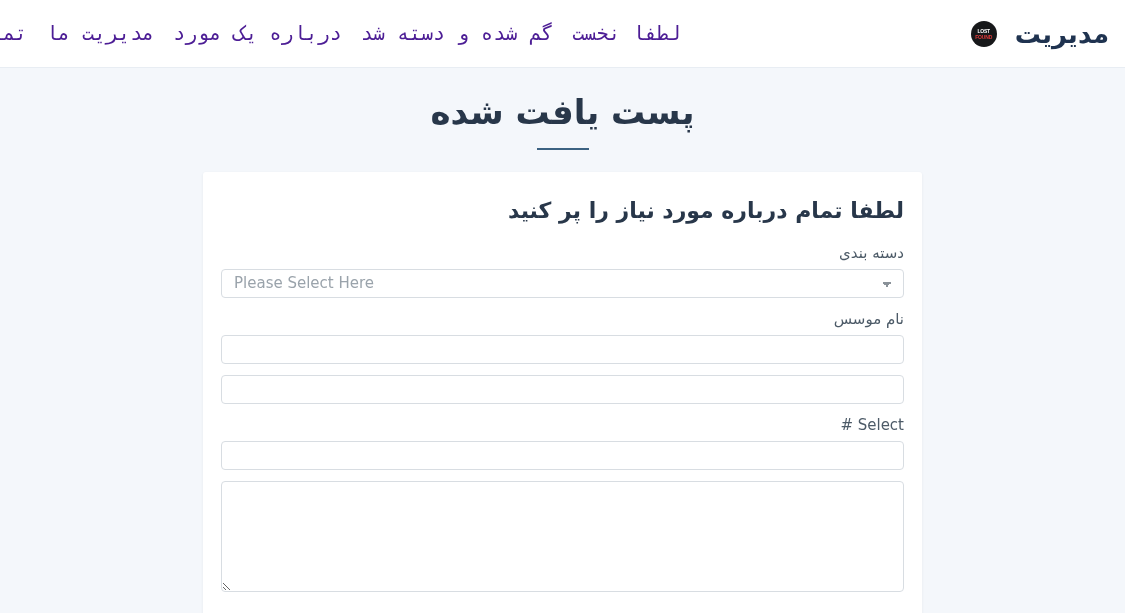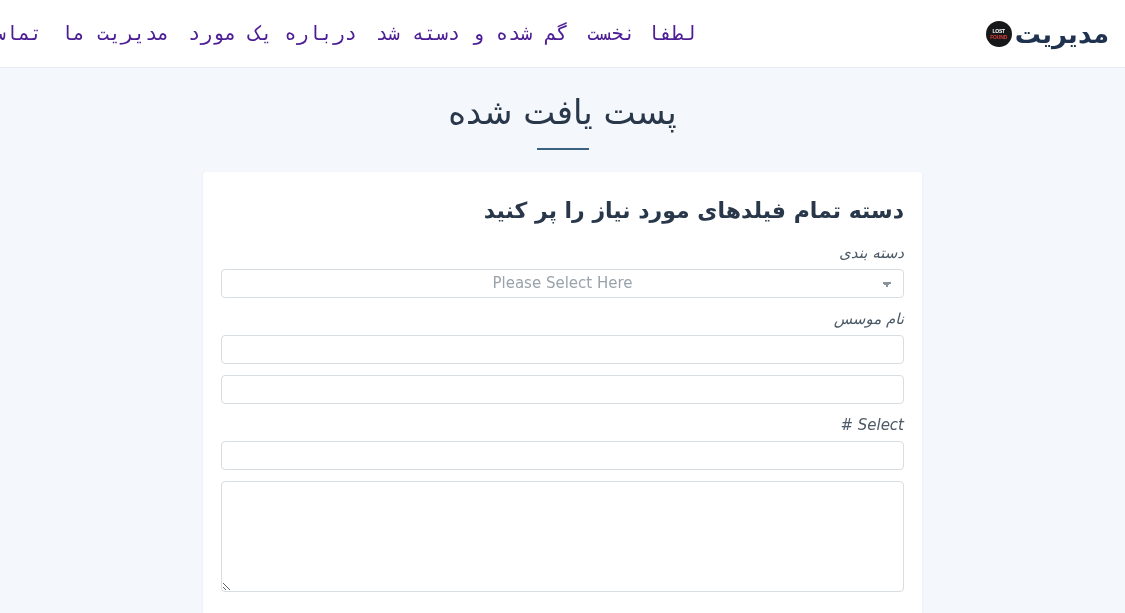--- a/index.html
+++ b/index.html
@@ -26,21 +26,21 @@
     align-items: center;
     justify-content: space-between;
     padding: 0 16px 0 18px;
     box-sizing: border-box;
     position: relative;
     z-index: 5;
   }
   .brand {
     display: flex;
     align-items: center;
-    gap: 3px;
+    gap: 18px;
     flex-direction: row;
   }
   .brand-text {
     font-size: 26px;
     font-weight: bold;
     color: #1f3350;
     letter-spacing: 0.5px;
     line-height: 1;
   }
   .brand-badge {
@@ -95,21 +95,21 @@
     line-height: 1.3;
   }
 
   
   .page-title-wrap {
     text-align: center;
     padding-top: 22px;
   }
   .page-title {
     font-size: 34px;
-    font-weight: normal;
+    font-weight: bold;
     color: #28374a;
     margin: 0;
     line-height: 1.35;
   }
   .title-rule {
     width: 52px;
     height: 2px;
     background: #3c6282;
     margin: 12px auto 0;
   }
@@ -135,21 +135,20 @@
   .field {
     margin-bottom: 11px;
   }
   .field-label {
     display: block;
     font-size: 15px;
     color: #4c5a67;
     text-align: right;
     margin-bottom: 5px;
     line-height: 1.4;
-    font-style: italic;
   }
   .field-label.ltr {
     direction: ltr;
     unicode-bidi: embed;
   }
   .control {
     width: 100%;
     box-sizing: border-box;
     border: 1px solid #d8dde2;
     border-radius: 4px;
@@ -157,24 +156,24 @@
     font-family: inherit;
     font-size: 15px;
     color: #3b4753;
     padding: 6px 10px;
     height: 29px;
     outline: none;
   }
 
   select.control {
     height: 29px;
-    padding: 3px 22px;
+    padding: 3px 12px;
     color: #9aa3ab;
     direction: ltr;
-    text-align: center;
+    text-align: left;
     appearance: none;
     -webkit-appearance: none;
     background-image:
       linear-gradient(45deg, transparent 50%, #8a9299 50%),
       linear-gradient(135deg, #8a9299 50%, transparent 50%);
     background-position:
       calc(100% - 16px) calc(50% + 1px),
       calc(100% - 11px) calc(50% + 1px);
     background-size: 5px 5px, 5px 5px;
     background-repeat: no-repeat;
@@ -211,21 +210,21 @@
   <button class="login-btn">ورود</button>
 </header>
 
 <div class="page-title-wrap">
   <h1 class="page-title">پست یافت شده</h1>
   <div class="title-rule"></div>
 </div>
 
 <section class="card">
 
-  <h2 class="card-heading">دسته تمام فیلدهای مورد نیاز را پر کنید</h2>
+  <h2 class="card-heading">لطفا تمام درباره مورد نیاز را پر کنید</h2>
 
   <div class="field">
     <label class="field-label">دسته بندی</label>
     <select class="control">
       <option>Please Select Here</option>
     </select>
   </div>
 
   <div class="field">
     <label class="field-label">نام موسس</label>

